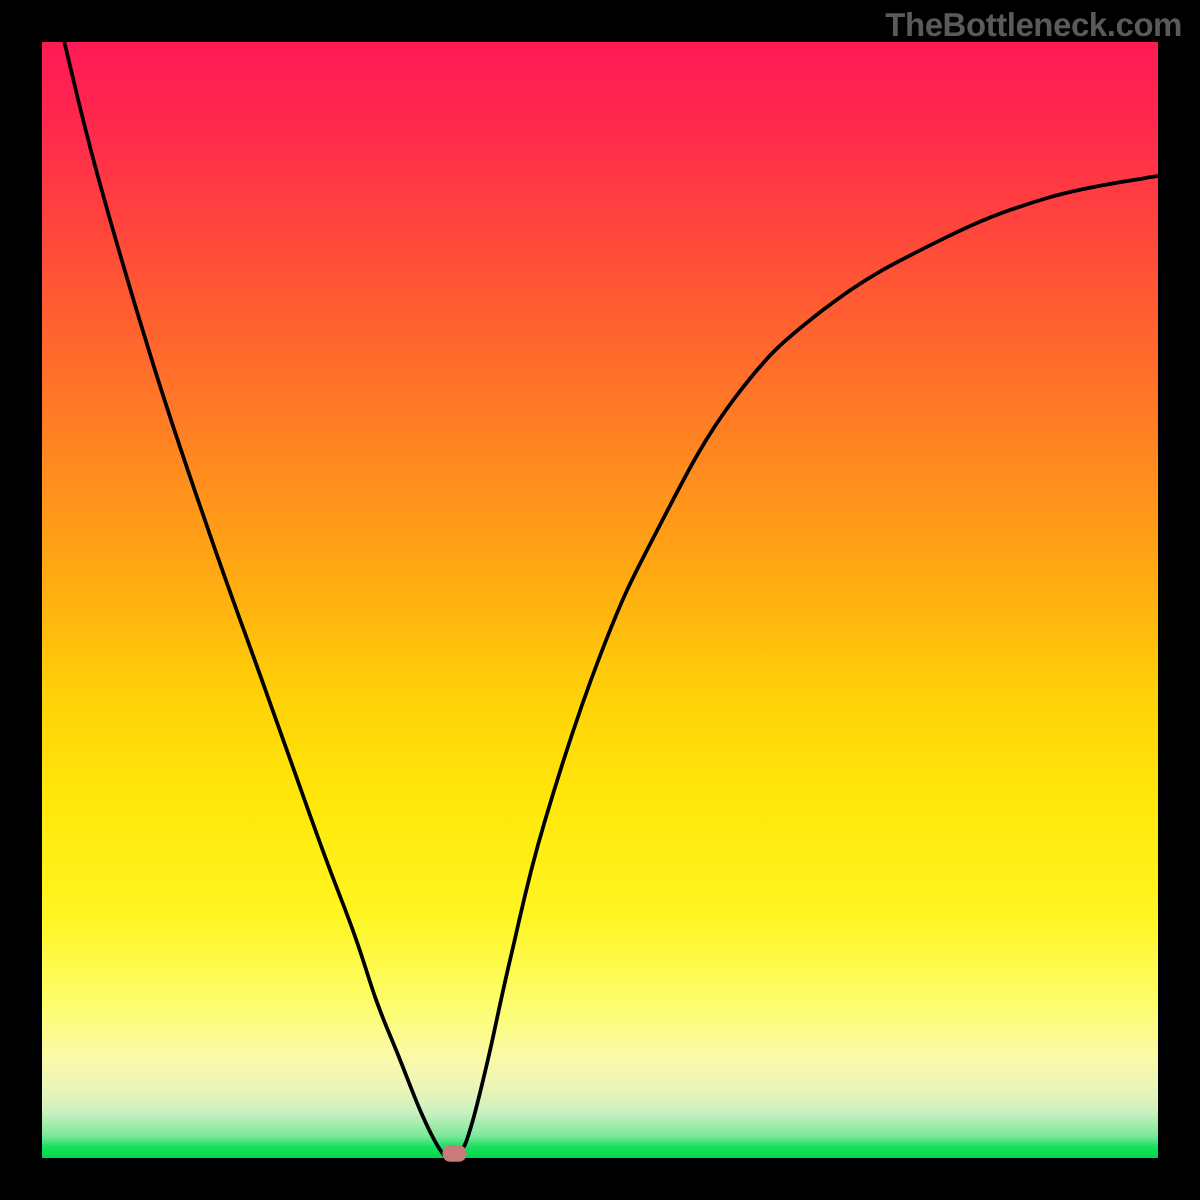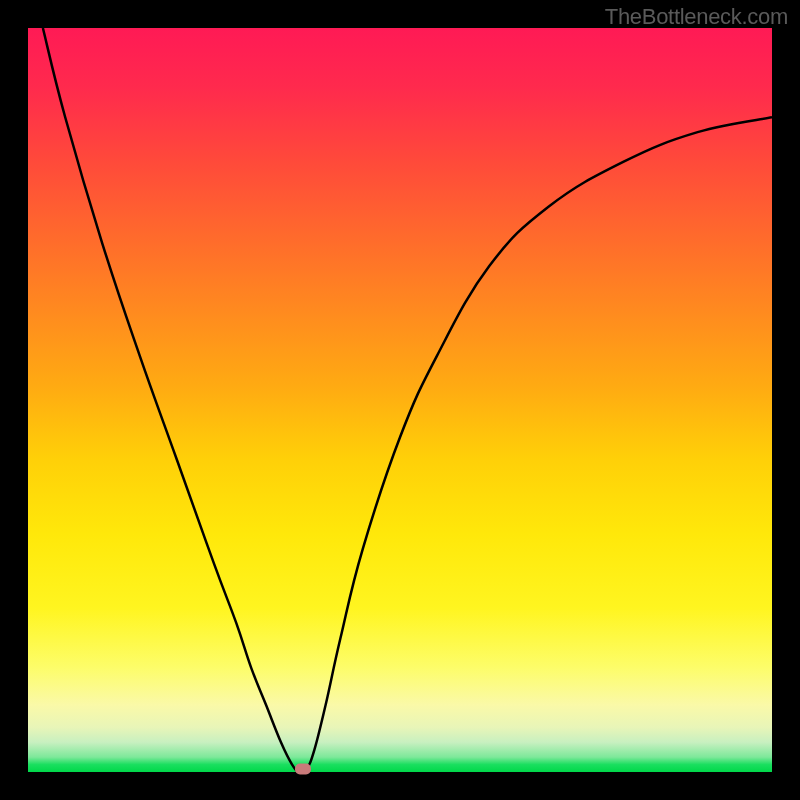--- a/index.html
+++ b/index.html
@@ -9,21 +9,21 @@
     background: #000;
     font-family: Arial, sans-serif;
     position: relative;
     overflow: hidden;
   }
   .watermark {
     position: absolute;
     top: 4px;
     right: 12px;
     font-size: 22px;
-    font-weight: 400;
+    font-weight: 700;
     color: #5a5a5a;
     z-index: 10;
     letter-spacing: -0.3px;
   }
   .plot-area {
     position: absolute;
     left: 28px;
     top: 28px;
     width: 744px;
     height: 744px;

